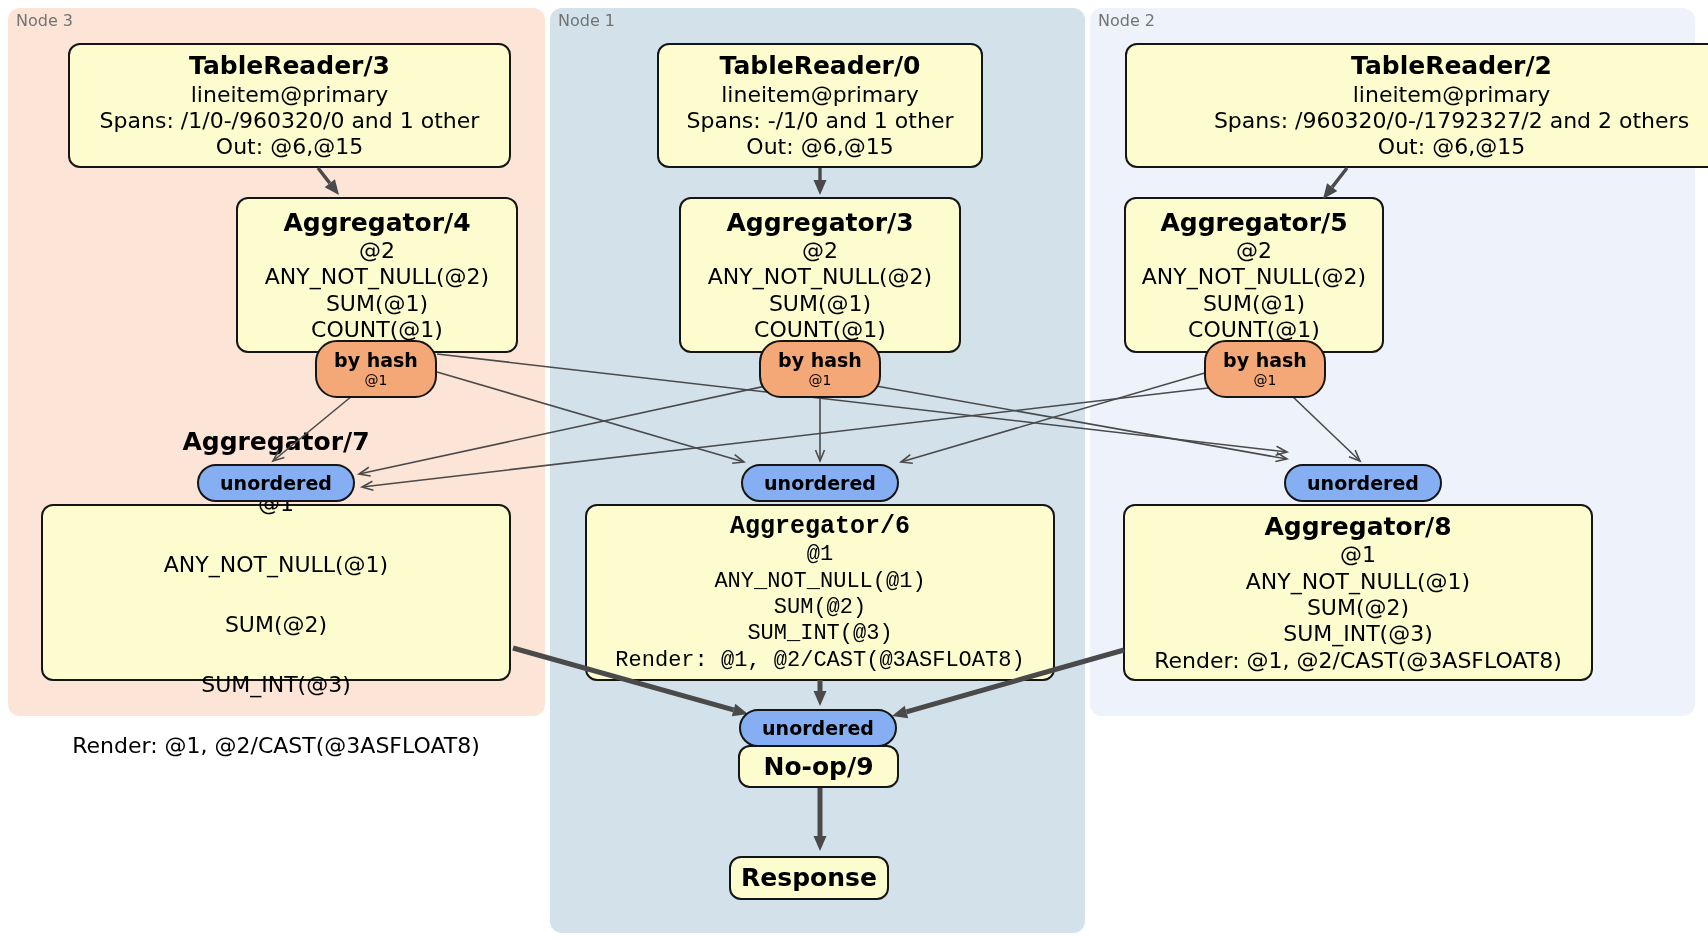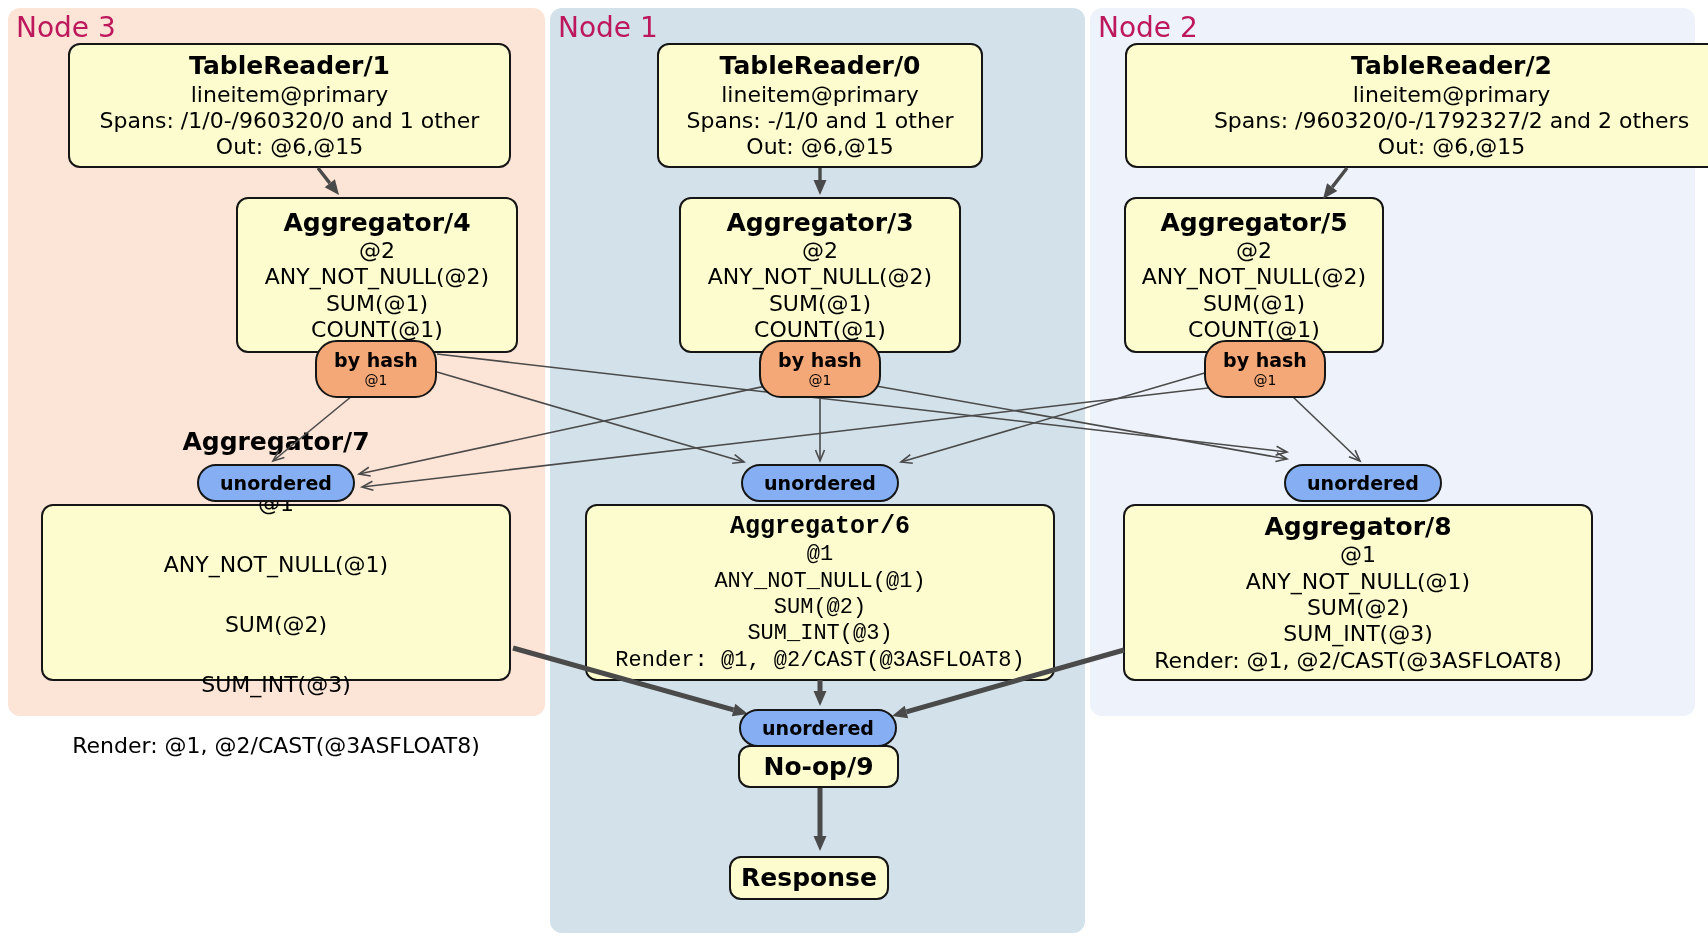--- a/index.html
+++ b/index.html
@@ -1,20 +1,20 @@
 <!DOCTYPE html>
 <html style="--region_node3: #fce4d6; --region_node1: #d2e1ea; --region_node2: #edf2fb; --box_fill: #fcfccf; --box_border: #151515; --hash_pill: #f5a877; --unordered_pill: #85aff2; --edge: #4a4a4a;"><head>
 <meta charset="utf-8">
 <style>
   html,body{margin:0;padding:0;background:#ffffff;}
   body{width:1708px;height:940px;font-family:"DejaVu Sans","Liberation Sans",sans-serif;color:#000;}
   #stage{position:relative;width:1708px;height:940px;overflow:hidden;background:#fff;}
 
   .region{position:absolute;border-radius:12px;z-index:1;}
-  .region-label{position:absolute;z-index:2;font-size:28px;color:#be185d;}
+  .region-label{position:absolute;z-index:2;font-size:16px;color:#737373;}
 
   .pbox{position:absolute;z-index:3;background:var(--box_fill);border:2px solid var(--box_border);
         border-radius:12px;text-align:center;box-sizing:border-box;
         display:flex;flex-direction:column;justify-content:center;
         font-size:22px;line-height:1.2;}
   .pbox .t{font-weight:bold;font-size:25px;line-height:1.25;}
 
   .pill{position:absolute;z-index:5;border:2px solid var(--box_border);box-sizing:border-box;
         text-align:center;font-weight:bold;}
   .pill-hash{background:var(--hash_pill);border-radius:22px;font-size:19px;
@@ -31,21 +31,21 @@
 
   <div class="region" style="left:8px;top:8px;width:537px;height:708px;background:var(--region_node3);"></div>
   <div class="region" style="left:550px;top:8px;width:535px;height:925px;background:var(--region_node1);"></div>
   <div class="region" style="left:1090px;top:8px;width:605px;height:708px;background:var(--region_node2);"></div>
 
   <div class="region-label" style="left:16px;top:11px;">Node 3</div>
   <div class="region-label" style="left:558px;top:11px;">Node 1</div>
   <div class="region-label" style="left:1098px;top:11px;">Node 2</div>
 
   <div class="pbox" style="left:68px;top:43px;width:443px;height:125px;">
-    <div class="t">TableReader/1</div>
+    <div class="t">TableReader/3</div>
     <div>lineitem@primary</div>
     <div>Spans: /1/0-/960320/0 and 1 other</div>
     <div>Out: @6,@15</div>
   </div>
   <div class="pbox" style="left:657px;top:43px;width:326px;height:125px;">
     <div class="t">TableReader/0</div>
     <div>lineitem@primary</div>
     <div>Spans: -/1/0 and 1 other</div>
     <div>Out: @6,@15</div>
   </div>

